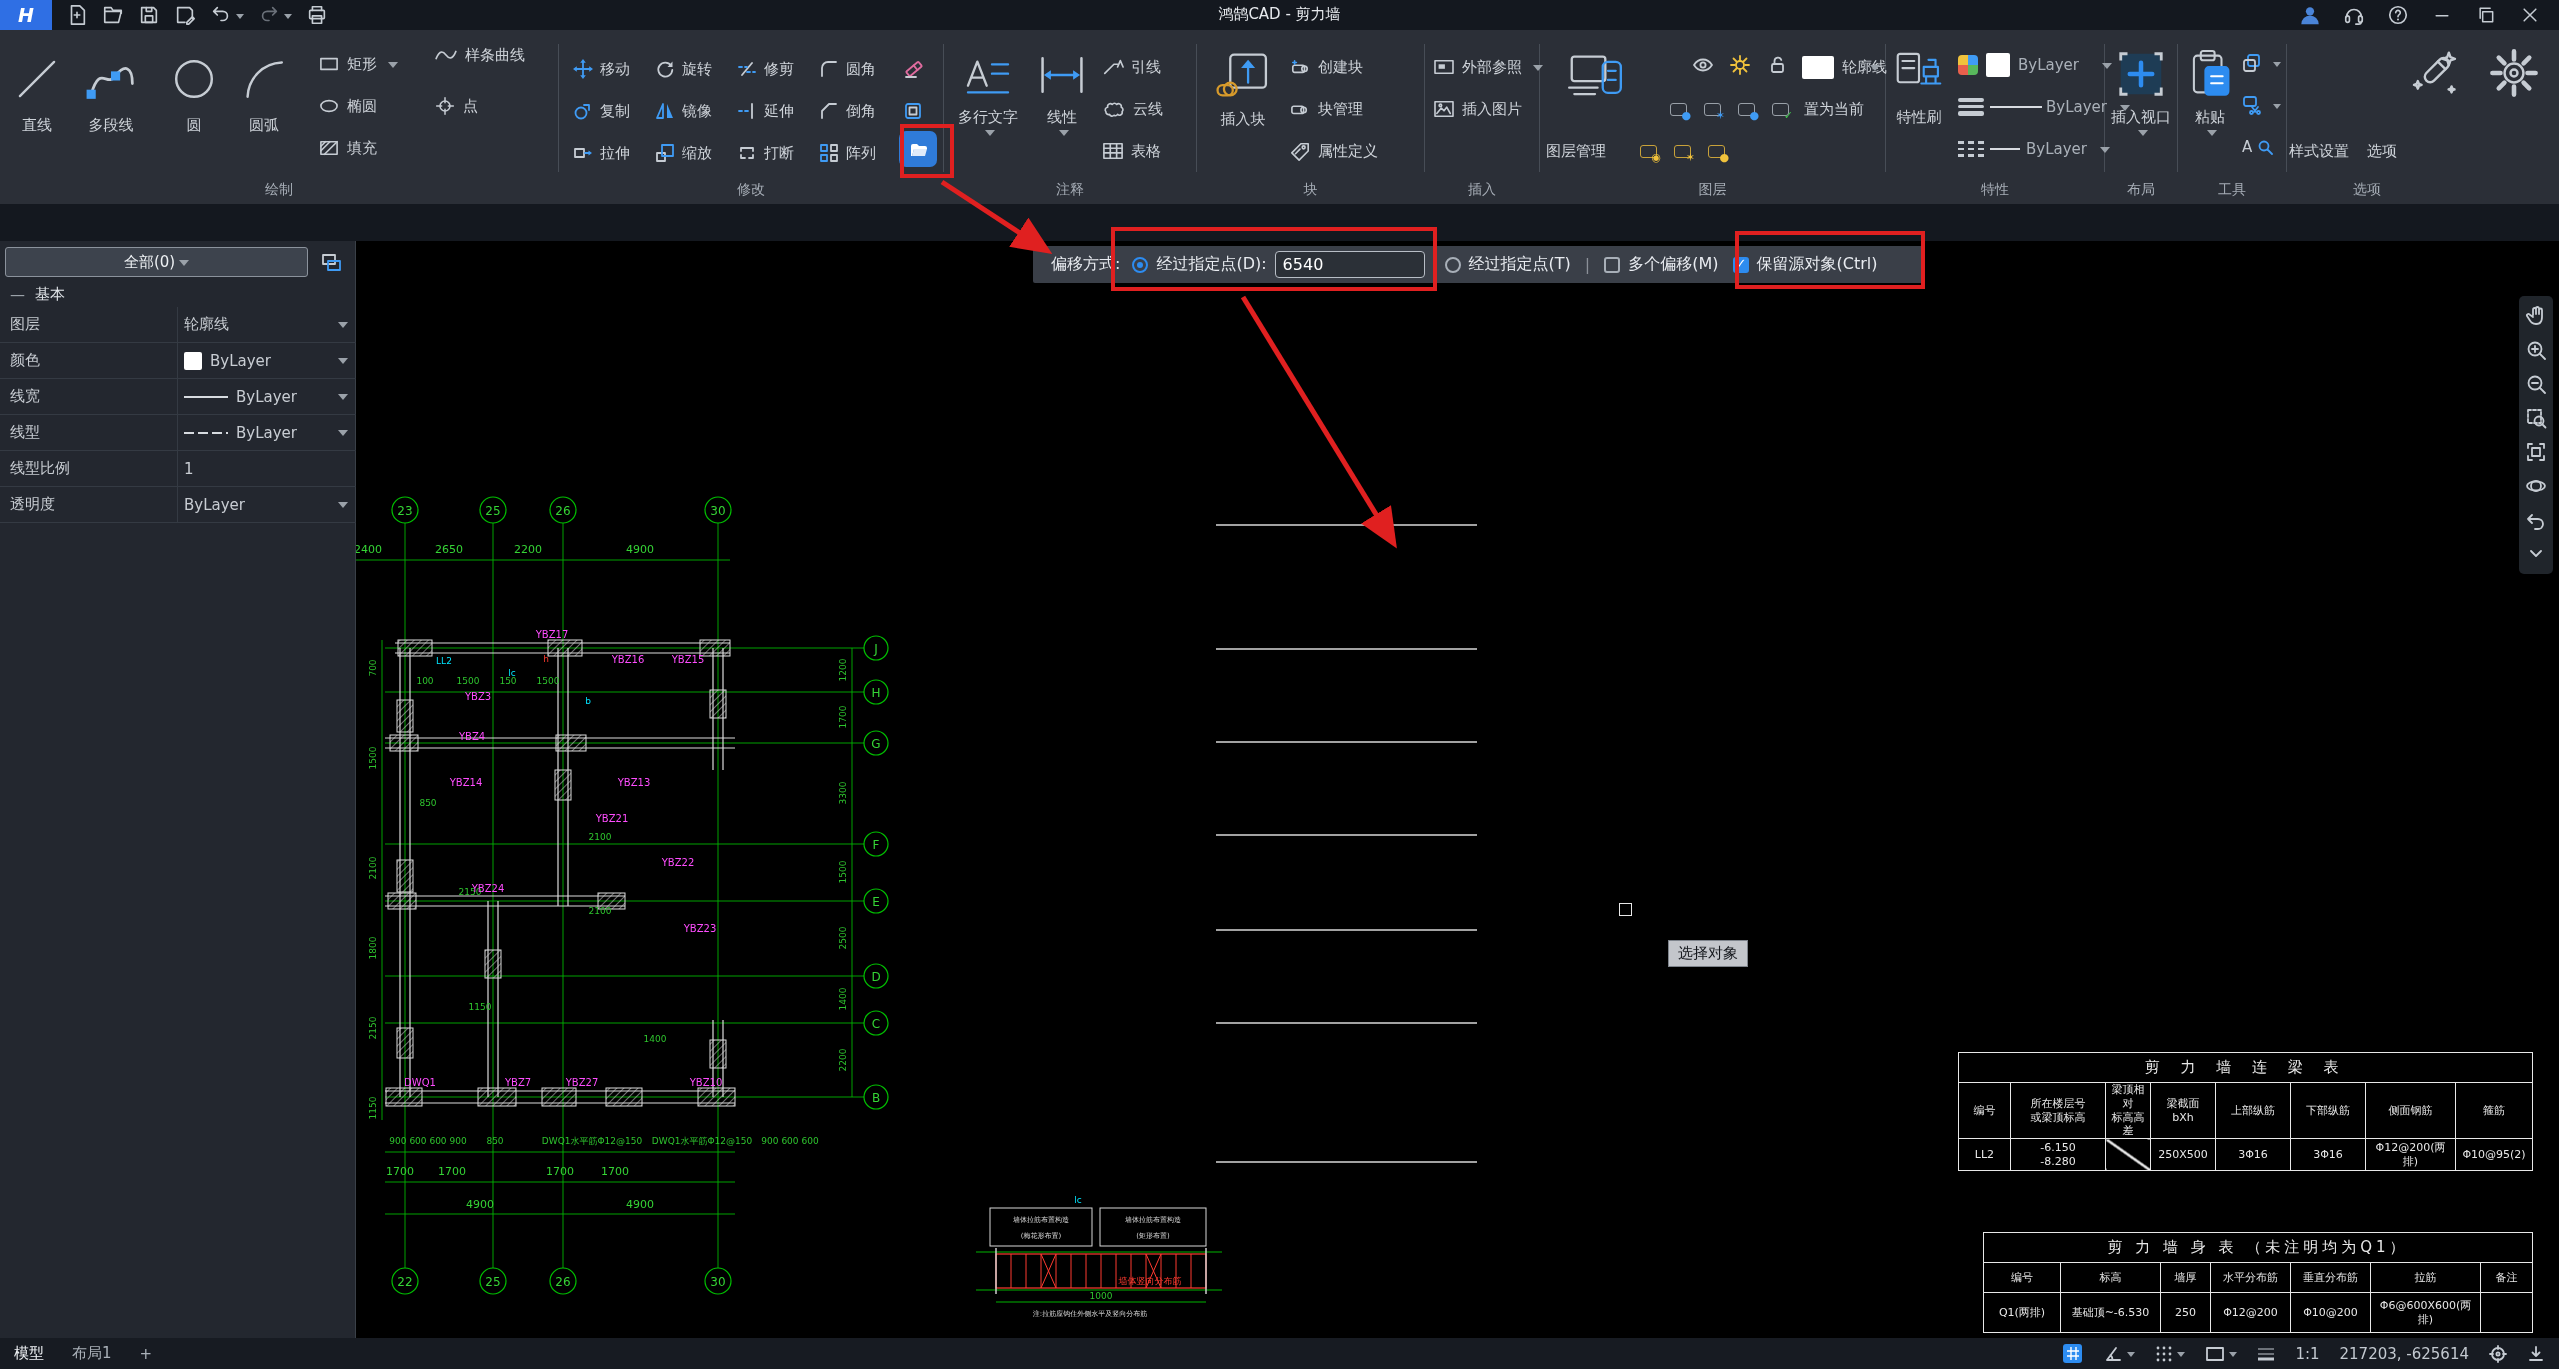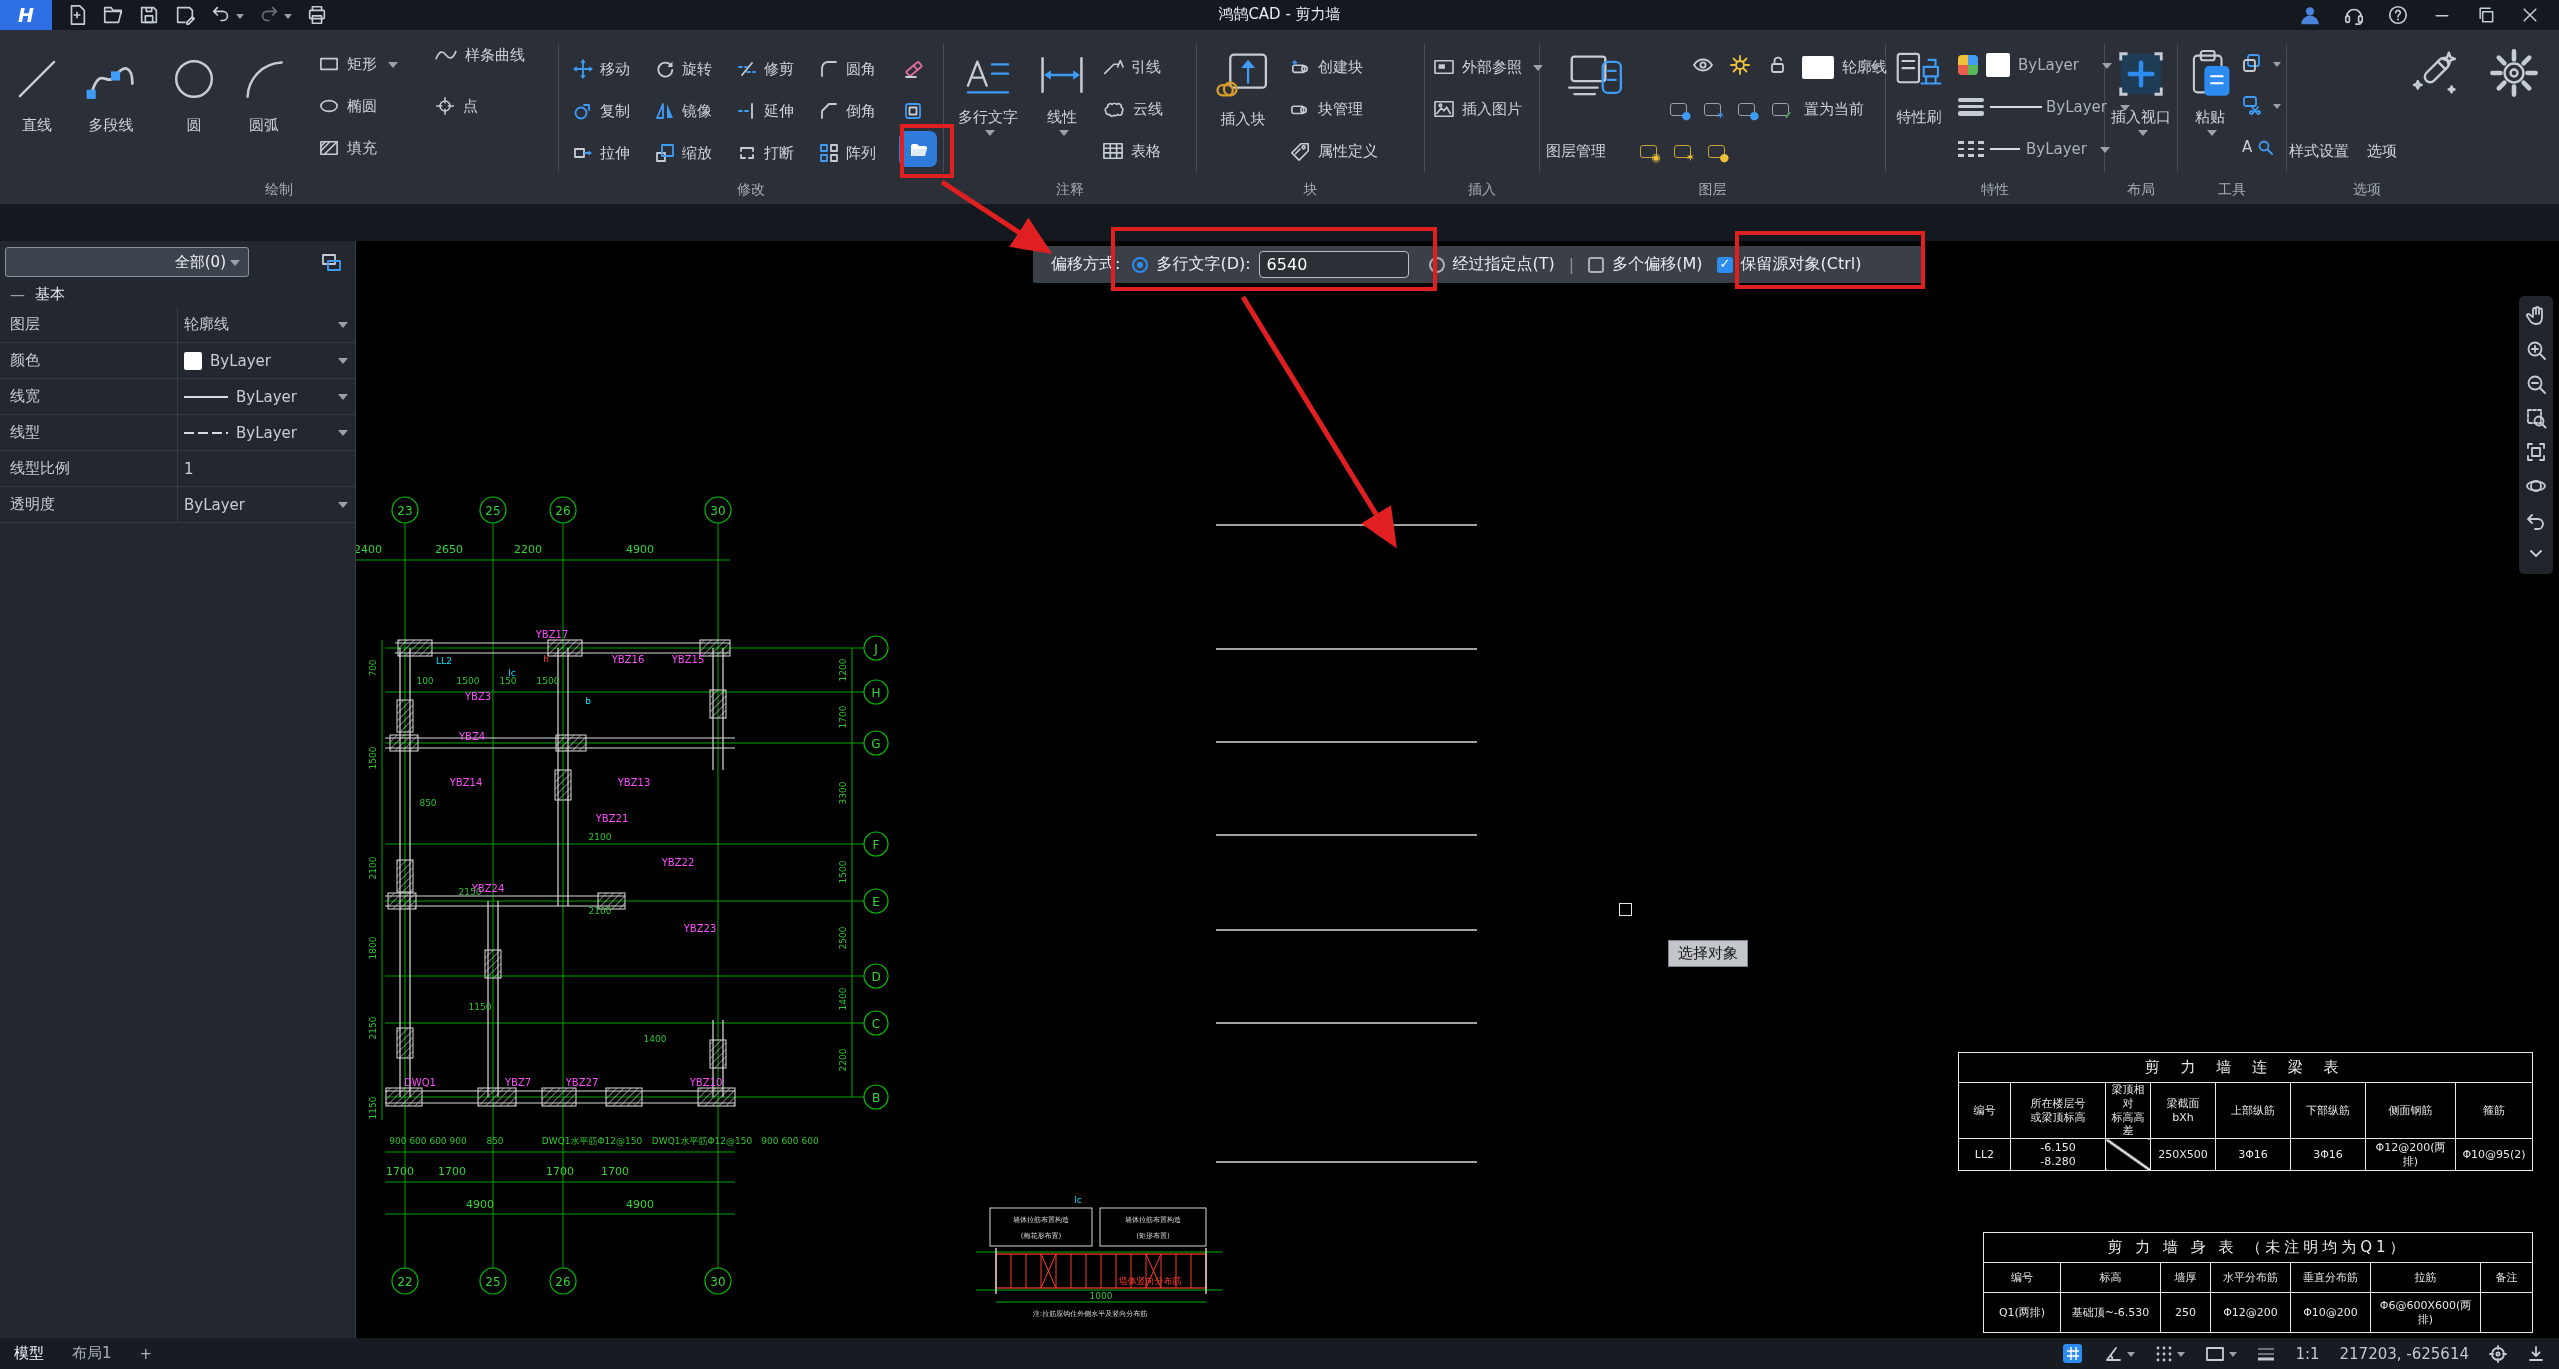--- a/index.html
+++ b/index.html
@@ -44,21 +44,21 @@
 .ltic i{display:block;height:2.5px;margin:4px 0;background:repeating-linear-gradient(90deg,#c6ccd3 0 6px,transparent 6px 10px)}
 .bylv{color:#aab1b9;font-size:15px}
 
 #tabbar{position:absolute;left:0;top:204px;width:100%;height:37px;background:#171b22;display:flex}
 .dtab{height:37px;display:flex;align-items:center;justify-content:center;font-size:15px;gap:8px;padding:0 18px}
 #tab-start{width:95px;background:#1c4e84;color:#f0f3f6}
 #tab-draw{width:116px;background:#99a0a8;color:#14181f}
 #tab-draw .x{font-size:15px;border:1px solid #3a4048;width:17px;height:17px;line-height:15px;text-align:center;border-radius:2px}
 
 #panel{position:absolute;left:0;top:241px;width:356px;height:1097px;background:#23272f;border-right:1px solid #3a4048}
-#pfilter{position:absolute;left:5px;top:6px;width:244px;height:30px;background:#3d434d;border:1px solid #8b929c;border-radius:3px;display:flex;align-items:center;padding:0 8px;font-size:15px;color:#eef1f4;justify-content:flex-end}
+#pfilter{position:absolute;left:5px;top:6px;width:303px;height:30px;background:#3d434d;border:1px solid #8b929c;border-radius:3px;display:flex;align-items:center;padding:0 8px;font-size:15px;color:#eef1f4;justify-content:center}
 #pfbtn{position:absolute;left:314px;top:9px;width:36px;height:26px;display:flex;align-items:center;justify-content:center}
 #psec{position:absolute;left:10px;top:44px;font-size:15px;color:#e2e6ea;display:flex;gap:10px;align-items:center}
 .prow{position:absolute;left:0;width:356px;height:36px;border-bottom:1px solid #343a43;display:flex;font-size:15px}
 .pl{width:178px;display:flex;align-items:center;padding-left:10px;border-right:1px solid #343a43;color:#c8cdd3}
 .pv{flex:1;display:flex;align-items:center;gap:8px;padding:0 6px;color:#c8cdd3;position:relative}
 .pv .car{position:absolute;right:8px}
 .psw{width:18px;height:18px;background:#fff;border-radius:2px}
 .pline{width:44px;height:2px;background:#d7dbe0}
 
 #canvas{position:absolute;left:356px;top:241px;width:2203px;height:1097px;background:#000;overflow:hidden}
@@ -974,21 +974,21 @@
         <line x1="996" y1="1302" x2="1206" y2="1302" stroke="#00b400" stroke-width="1"></line>
         <text class="gt9" x="1101" y="1299">1000</text>
         <text class="redx" x="1150" y="1284">墙体竖向分布筋</text>
         <text class="wt7" x="1090" y="1316">注:拉筋应钩住外侧水平及竖向分布筋</text>
       </g>
     </svg>
 
     <div id="obar">
       <span class="sp">偏移方式:</span>
       <span class="radio on"></span>
-      <span class="sp" style="margin-left:8px">多行文字(D):</span>
+      <span class="sp" style="margin-left:8px">经过指定点(D):</span>
       <input id="odist" value="6540" style="">
       <span class="radio" style="margin-left:20px"></span>
       <span class="sp" style="margin-left:8px">经过指定点(T)</span>
       <span class="bar">|</span>
       <span class="cbox"></span>
       <span class="sp" style="margin-left:8px">多个偏移(M)</span>
       <span class="cbox on"></span>
       <span class="sp" style="margin-left:8px">保留源对象(Ctrl)</span>
     </div>
 

